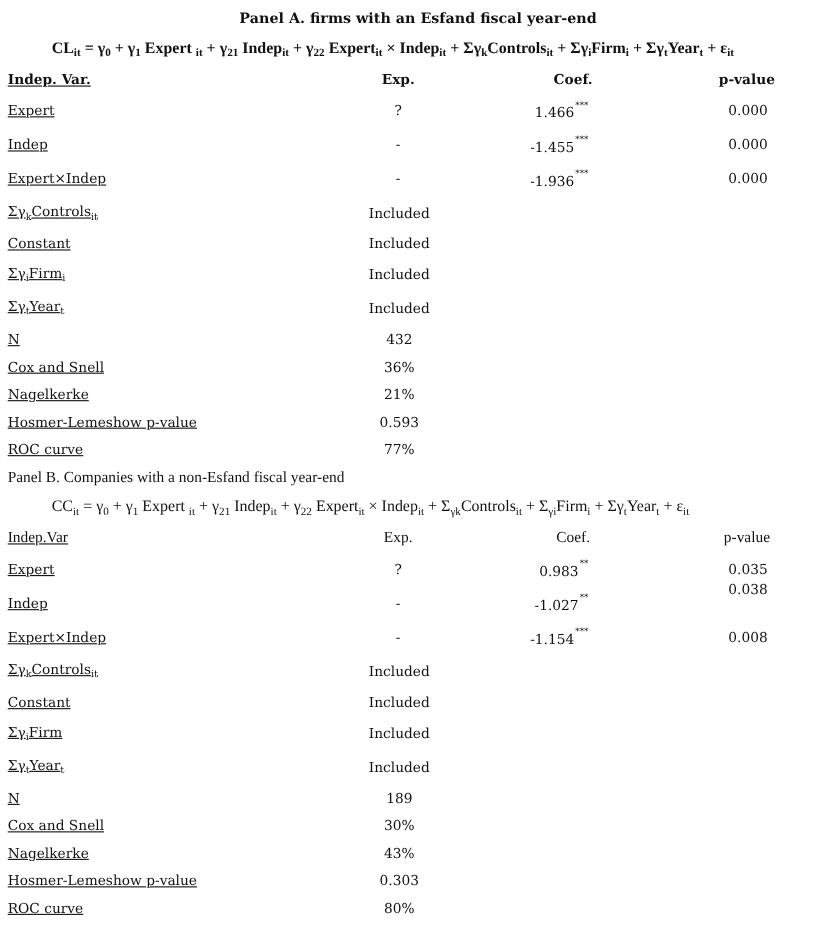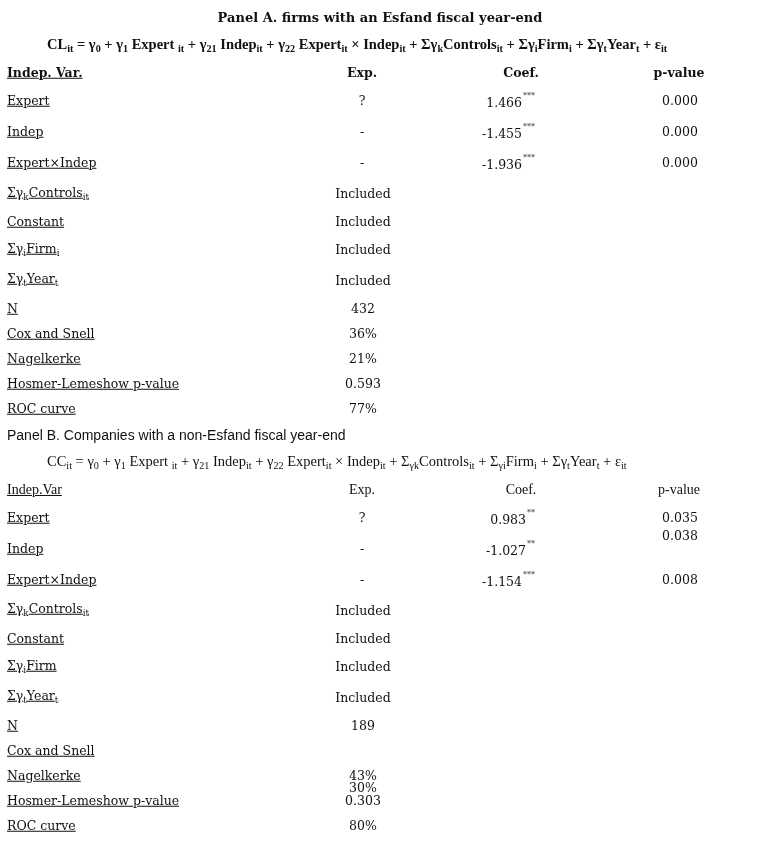--- a/index.html
+++ b/index.html
@@ -11,21 +11,21 @@
   .incl { left:363px; transform:translate(-50%,-50%); }
   .coef { left:535px; transform:translate(-100%,-50%); text-align:left; }
   .coef .stars { font-size:8px; vertical-align:top; position:relative; top:-5px; margin-left:1px; }
   .pval { left:680px; transform:translate(-50%,-50%); }
   .hdr { font-family: "Liberation Serif", serif; font-size:14px; }
   .hdrb { font-weight:bold; font-family: "DejaVu Serif", serif; font-size:12.5px; }
   sub { font-size:70%; vertical-align:-0.35em; line-height:0; }
   .eq { font-family: "Liberation Serif", serif; font-size:14.5px; left:7px; transform:translateY(-50%);margin-left:40px; }
   .eqA { font-weight:bold; }
   .title { left:380px; transform:translate(-50%,-50%); font-family:"DejaVu Serif", serif; font-weight:bold; font-size:13px; }
-  .panelB { left:7px; transform:translateY(-50%); font-family:Liberation Sans, sans-serif; font-size:14px; }
+  .panelB { left:7px; transform:translateY(-50%); font-family:Liberation Serif, serif; font-size:14px; }
 </style>
 </head>
 <body>
 
 <div class="abs title" style="top:17px">Panel A. firms with an Esfand fiscal year-end</div>
 
 <div class="abs eq eqA" style="top:44px">
   <span>CL</span><sub>it</sub>
   <span>= γ</span><sub>0</sub><span> + γ</span><sub>1</sub><span> Expert </span><sub>it</sub><span> + γ</span><sub>21</sub><span> Indep</span><sub>it</sub><span> + γ</span><sub>22</sub><span> Expert</span><sub>it</sub><span> × Indep</span><sub>it</sub><span> + Σγ</span><sub>k</sub><span>Controls</span><sub>it</sub><span> + Σγ</span><sub>i</sub><span>Firm</span><sub>i</sub><span> + Σγ</span><sub>t</sub><span>Year</span><sub>t</sub><span> + ε</span><sub>it</sub>
 </div>
@@ -102,19 +102,19 @@
 <div class="abs cell label" style="top:639px"><span>Constant</span></div>
 <div class="abs cell incl" style="top:639px">Included</div>
 <div class="abs cell label" style="top:666px"><span>Σγ</span><sub>i</sub><span>Firm</span></div>
 <div class="abs cell incl" style="top:667px">Included</div>
 <div class="abs cell label" style="top:696px"><span>Σγ</span><sub>t</sub><span>Year</span><sub>t</sub></div>
 <div class="abs cell incl" style="top:698px">Included</div>
 
 <div class="abs cell label" style="top:726px">N</div>
 <div class="abs cell incl" style="top:726px">189</div>
 <div class="abs cell label" style="top:751px">Cox and Snell</div>
-<div class="abs cell incl" style="top:788px">30%</div>
+<div class="abs cell incl" style="top:751px">30%</div>
 <div class="abs cell label" style="top:776px">Nagelkerke</div>
 <div class="abs cell incl" style="top:776px">43%</div>
 <div class="abs cell label" style="top:801px">Hosmer-Lemeshow p-value</div>
 <div class="abs cell incl" style="top:801px">0.303</div>
 <div class="abs cell label" style="top:826px">ROC curve</div>
 <div class="abs cell incl" style="top:826px">80%</div>
 
 </body></html>

